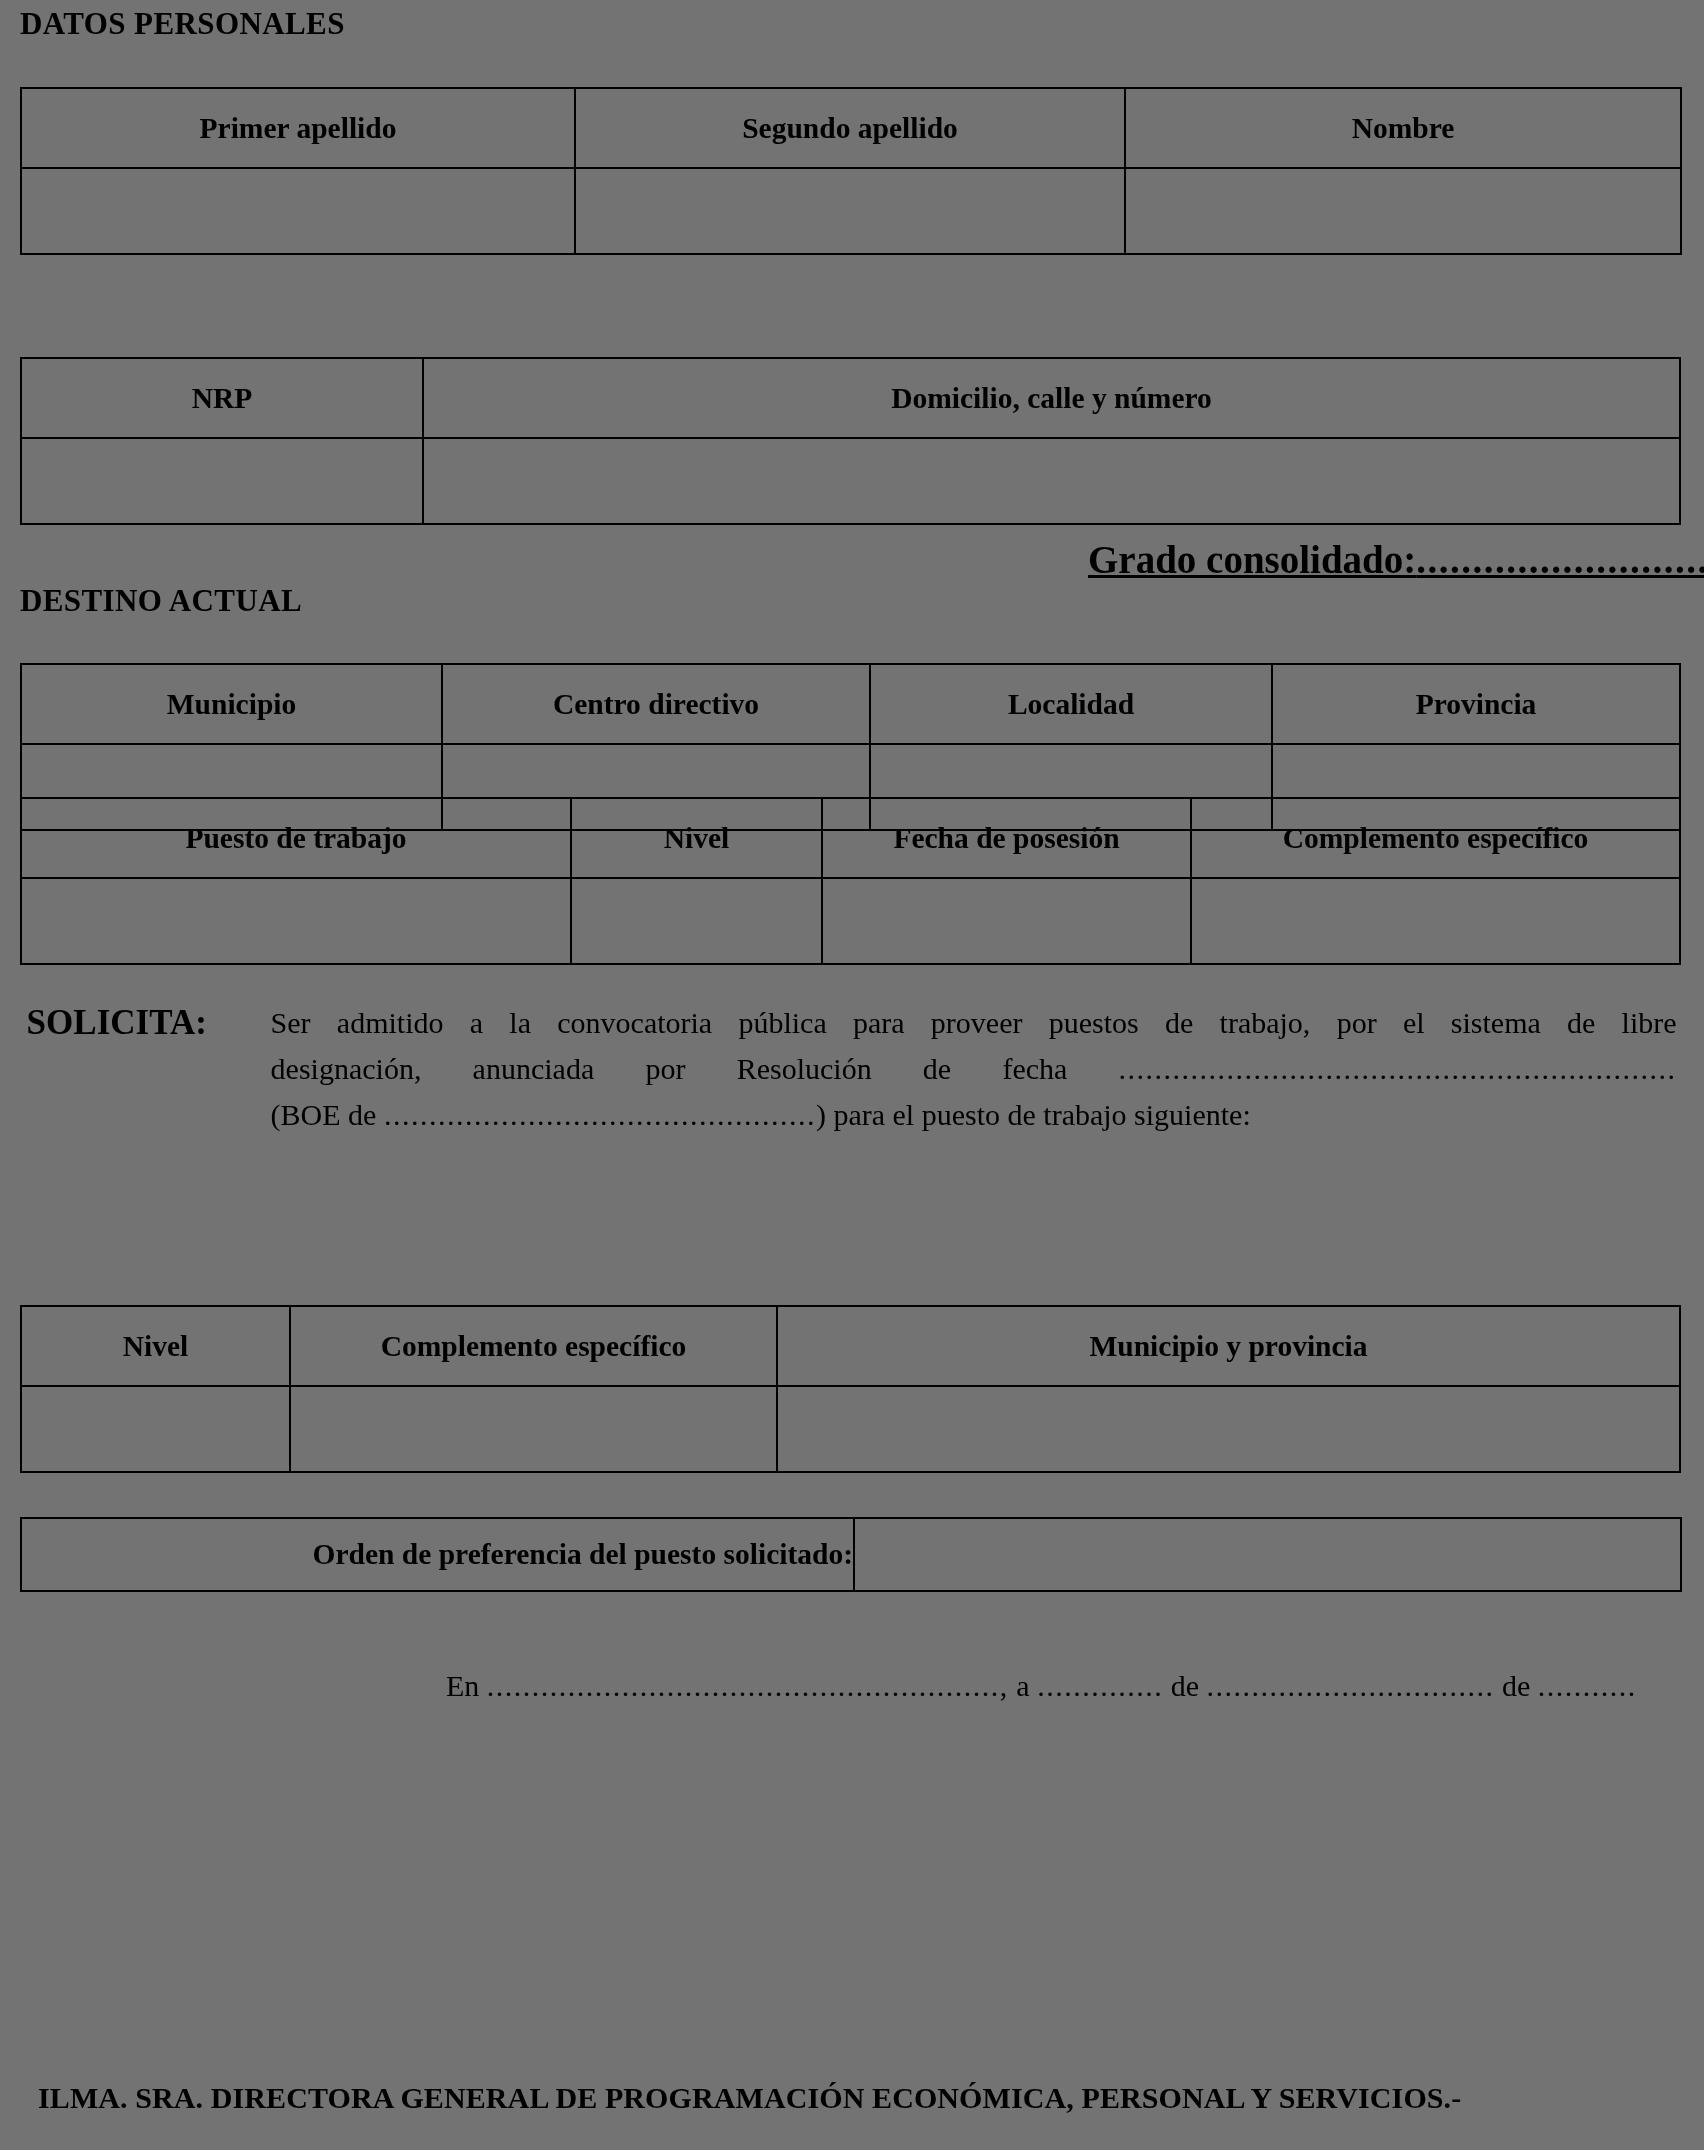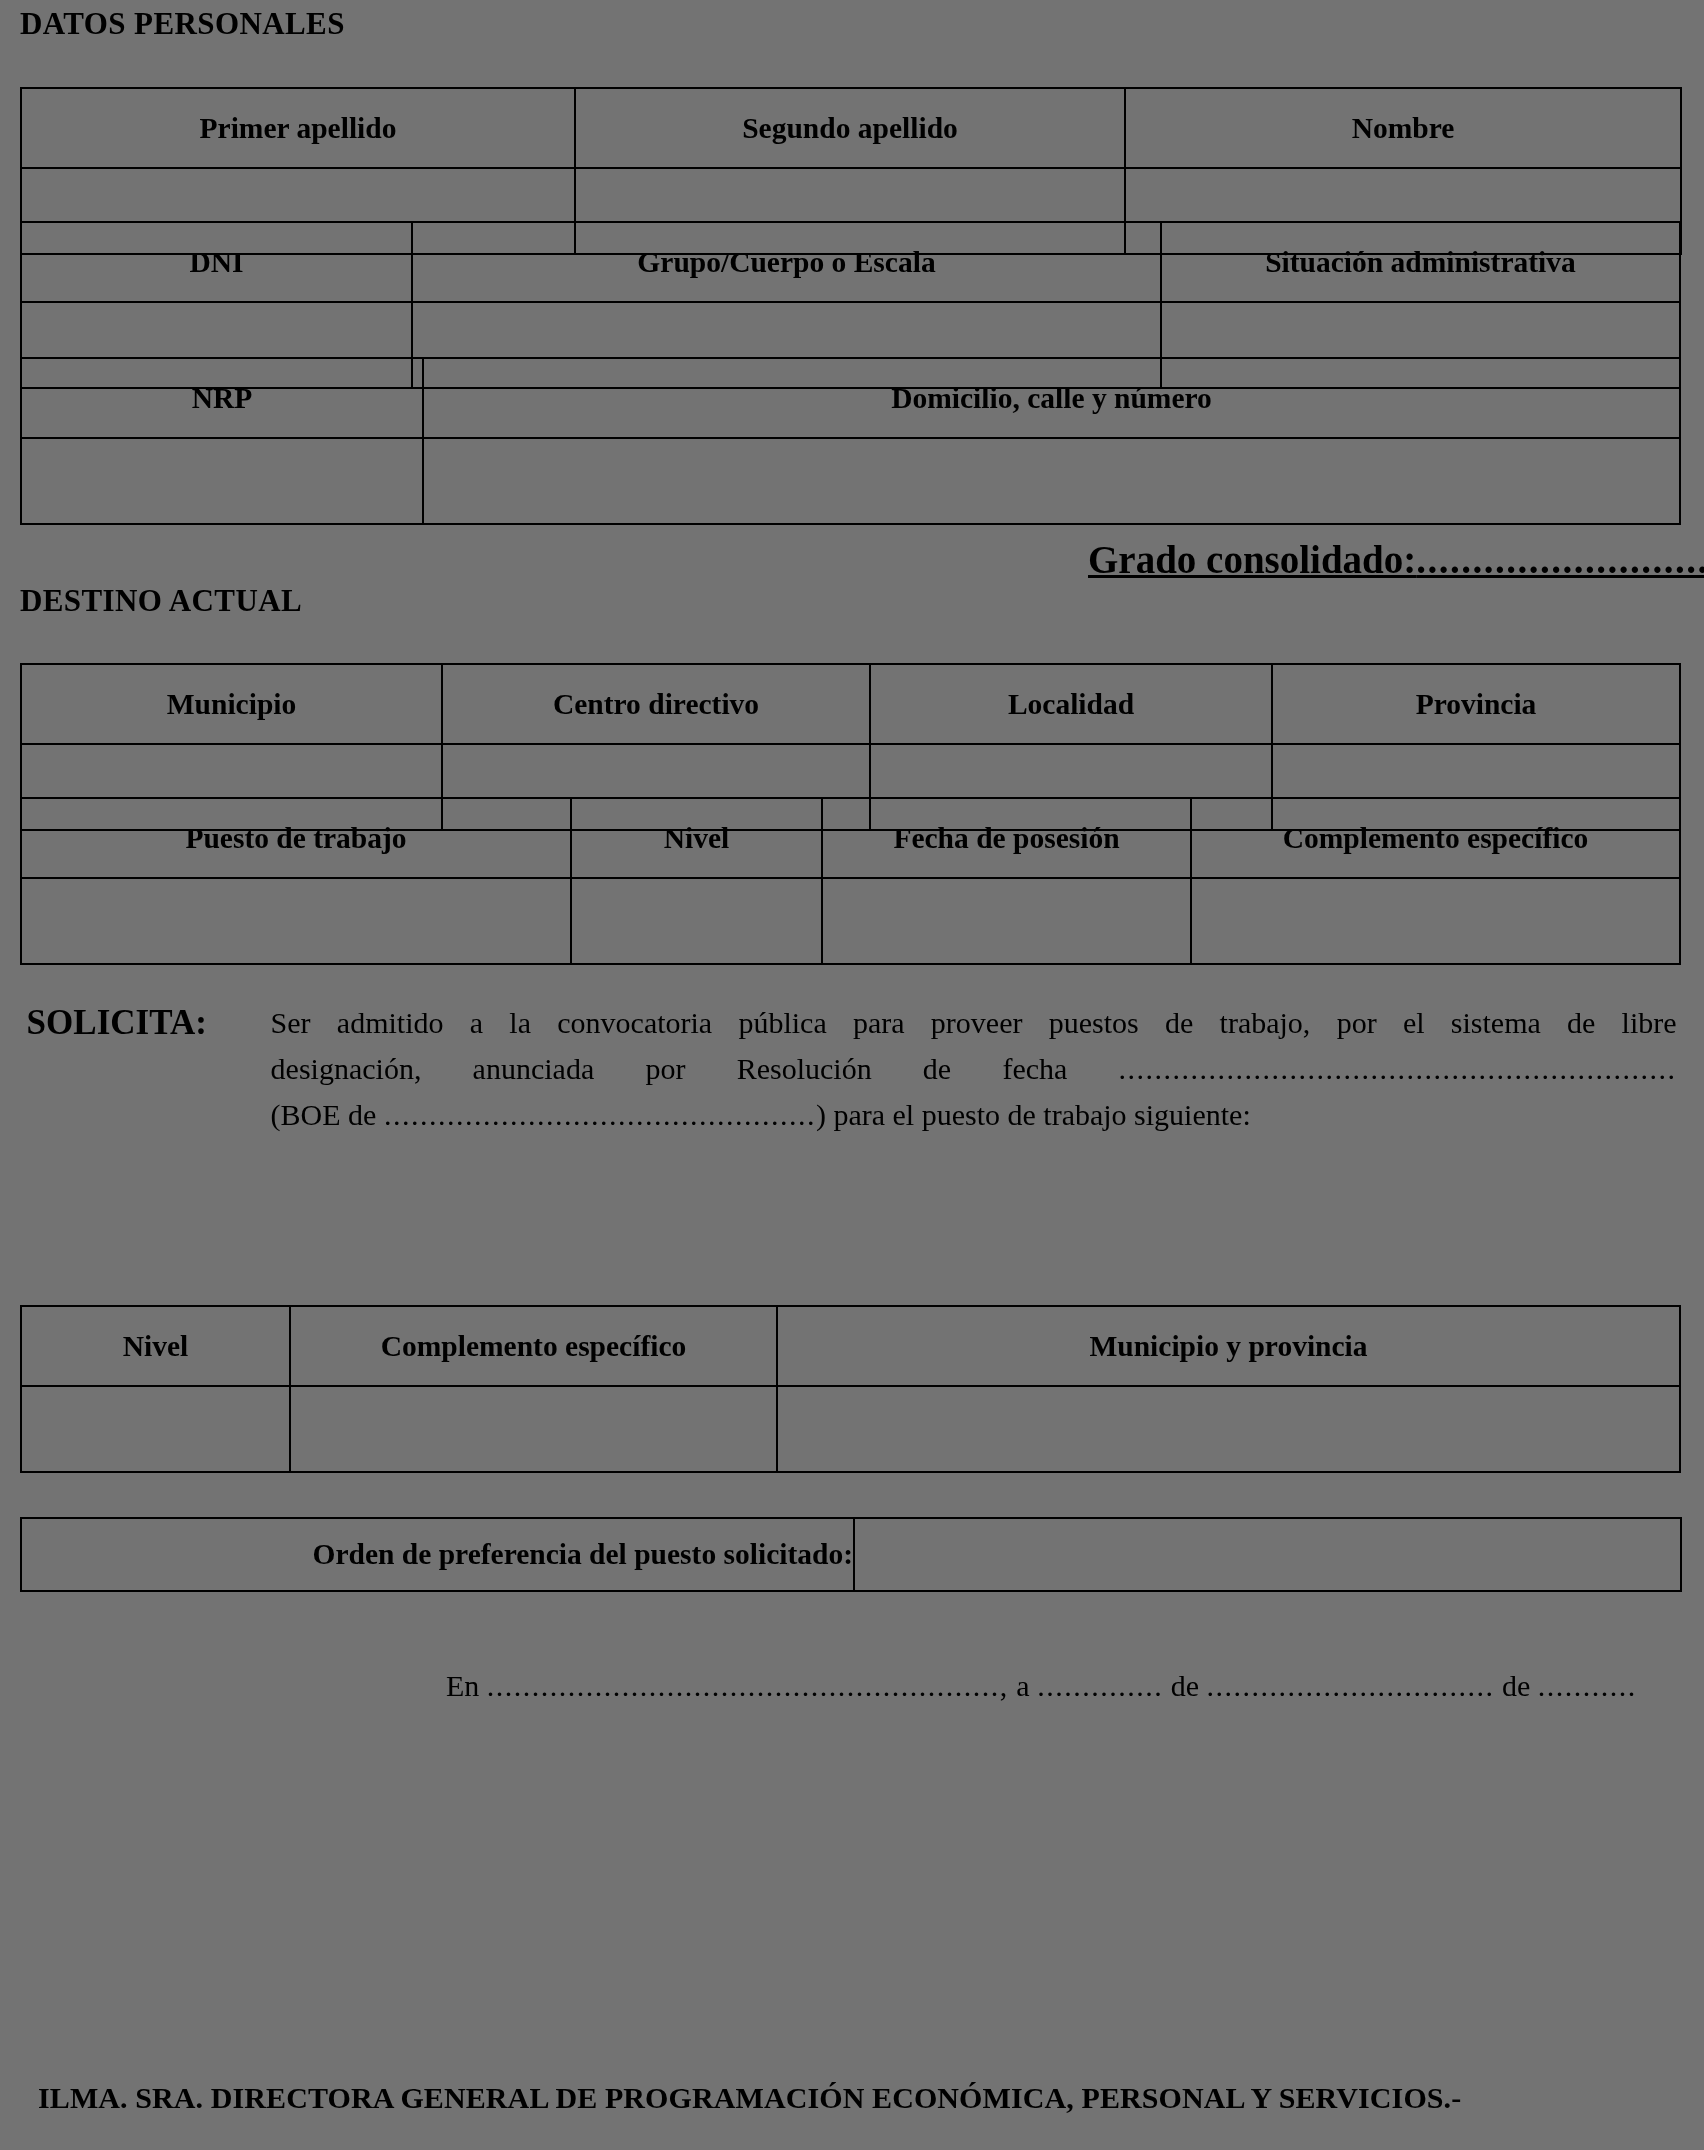--- a/index.html
+++ b/index.html
@@ -163,39 +163,20 @@
         <td class="label-cell">Nombre</td>
       </tr>
       <tr>
         <td class="input-cell"></td>
         <td class="input-cell"></td>
         <td class="input-cell"></td>
       </tr>
     </tbody>
   </table>
 
-  <table class="form-table" style="left:20px; top:221px; width:1659px;">
-    <colgroup>
-      <col style="width:391px">
-      <col style="width:749px">
-      <col style="width:519px">
-    </colgroup>
-    <tbody>
-      <tr>
-        <td class="label-cell">DNI</td>
-        <td class="label-cell">Grupo/Cuerpo o Escala</td>
-        <td class="label-cell">Situación administrativa</td>
-      </tr>
-      <tr>
-        <td class="input-cell"></td>
-        <td class="input-cell"></td>
-        <td class="input-cell"></td>
-      </tr>
-    </tbody>
-  </table>
 
   <table class="form-table" style="left:20px; top:357px; width:1659px;">
     <colgroup>
       <col style="width:402px">
       <col style="width:1257px">
     </colgroup>
     <tbody>
       <tr>
         <td class="label-cell">NRP</td>
         <td class="label-cell">Domicilio, calle y número</td>

